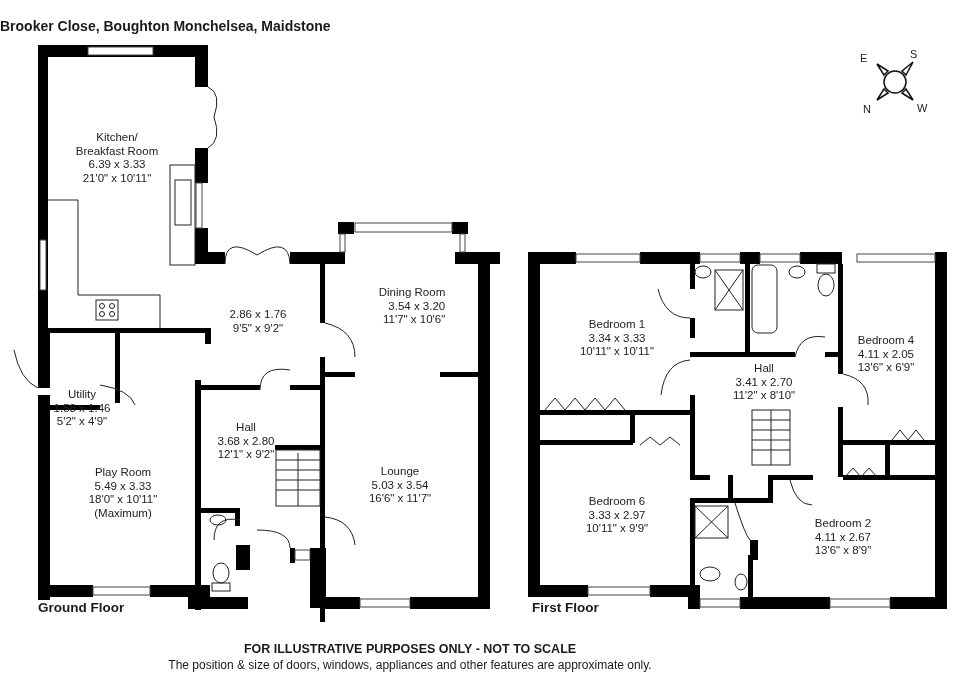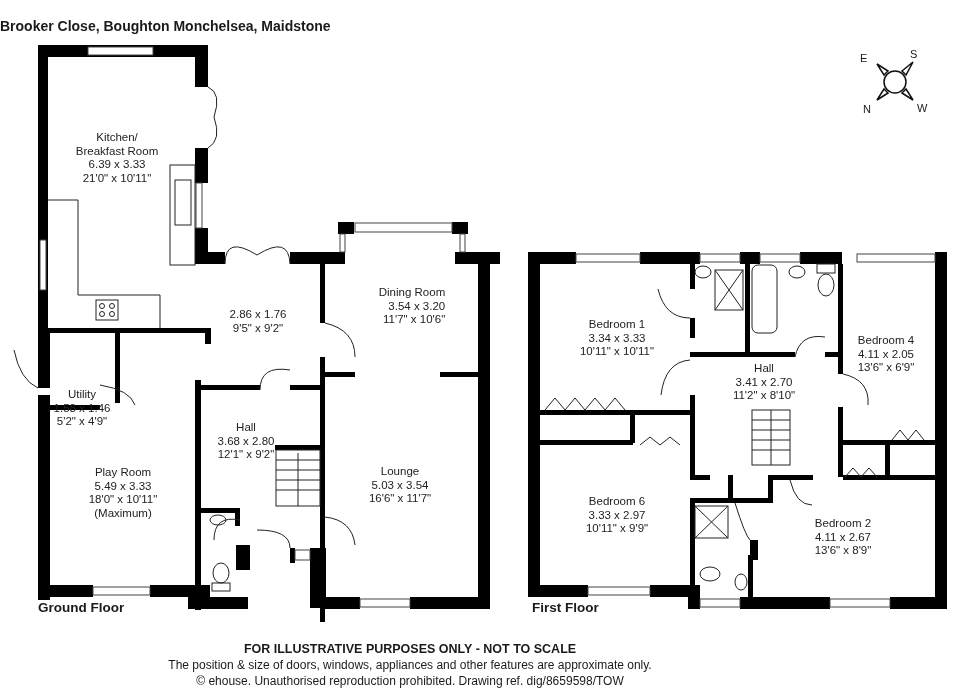--- a/index.html
+++ b/index.html
@@ -274,14 +274,13 @@
   <div>4.11 x 2.67</div>
   <div>13'6" x 8'9"</div>
 </div>
 
 <div class="floor-label" style="left:38px;top:600px;">Ground Floor</div>
 <div class="floor-label" style="left:532px;top:600px;">First Floor</div>
 
 <div class="footer">
   <div class="f1">FOR ILLUSTRATIVE PURPOSES ONLY - NOT TO SCALE</div>
   <div>The position &amp; size of doors, windows, appliances and other features are approximate only.</div>
-  <div>© ehouse. Unauthorised reproduction prohibited. Drawing ref. dig/8659598/TOW</div>
 </div>
 
 </body></html>

